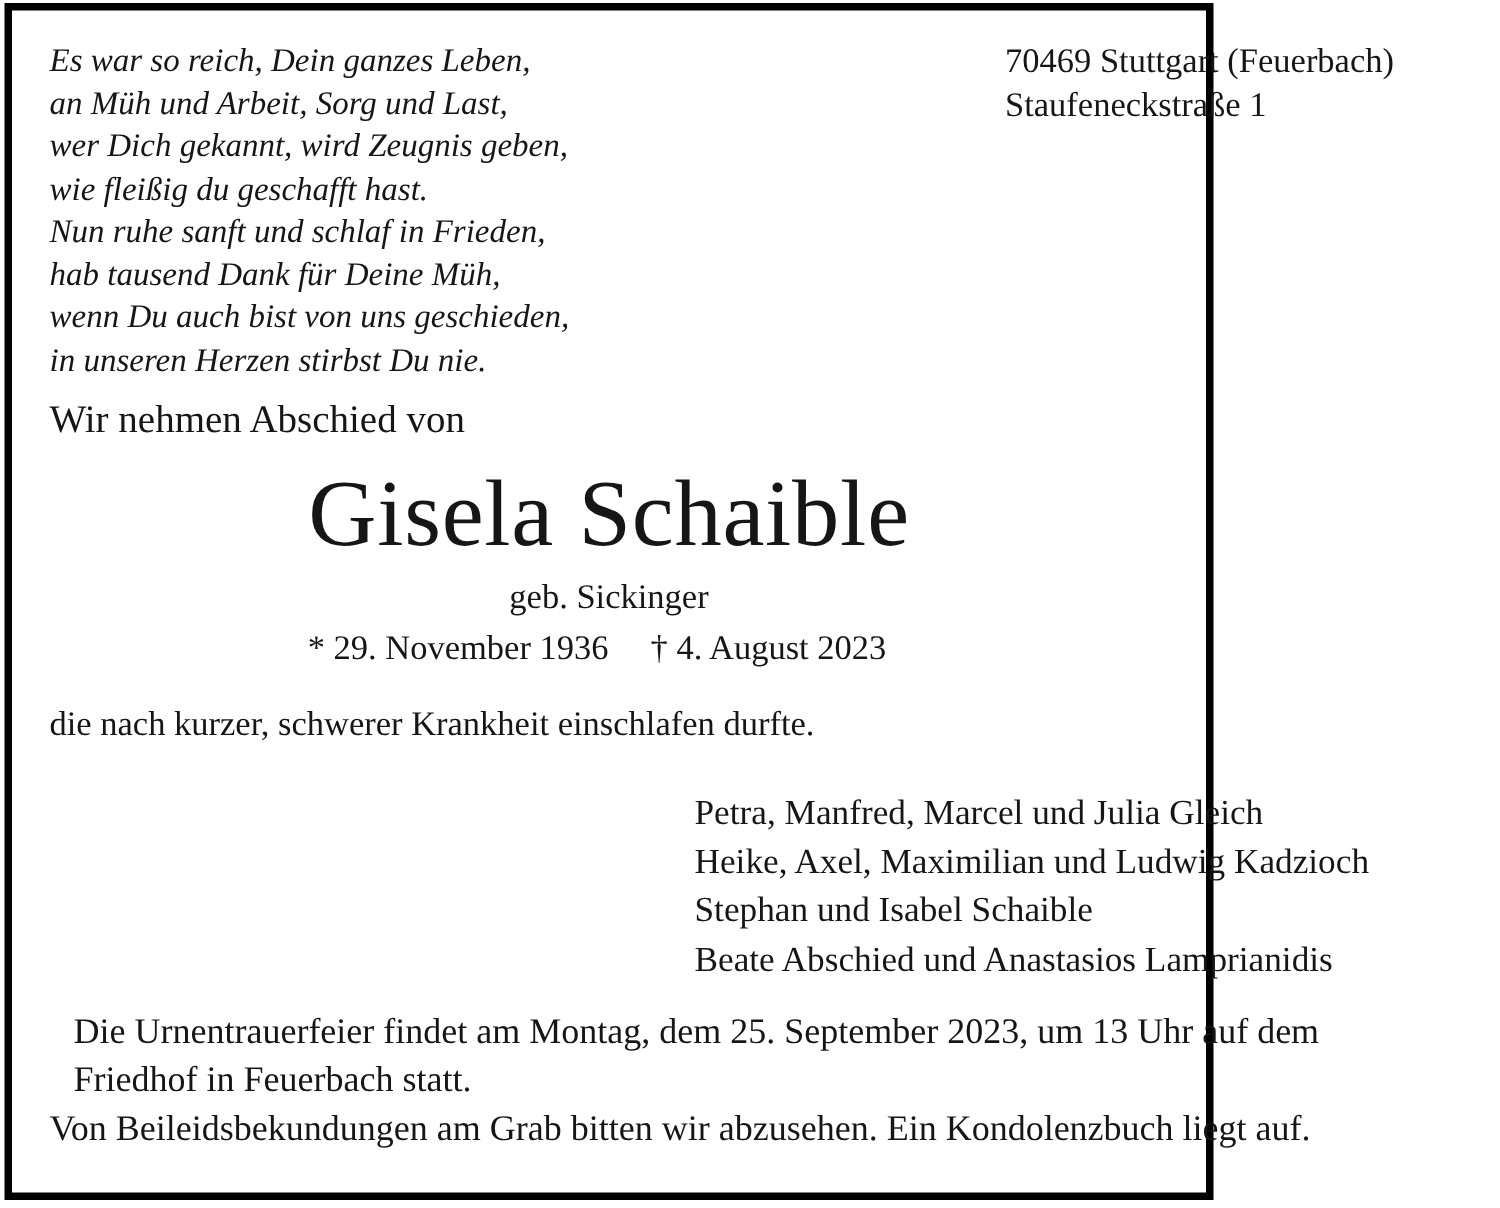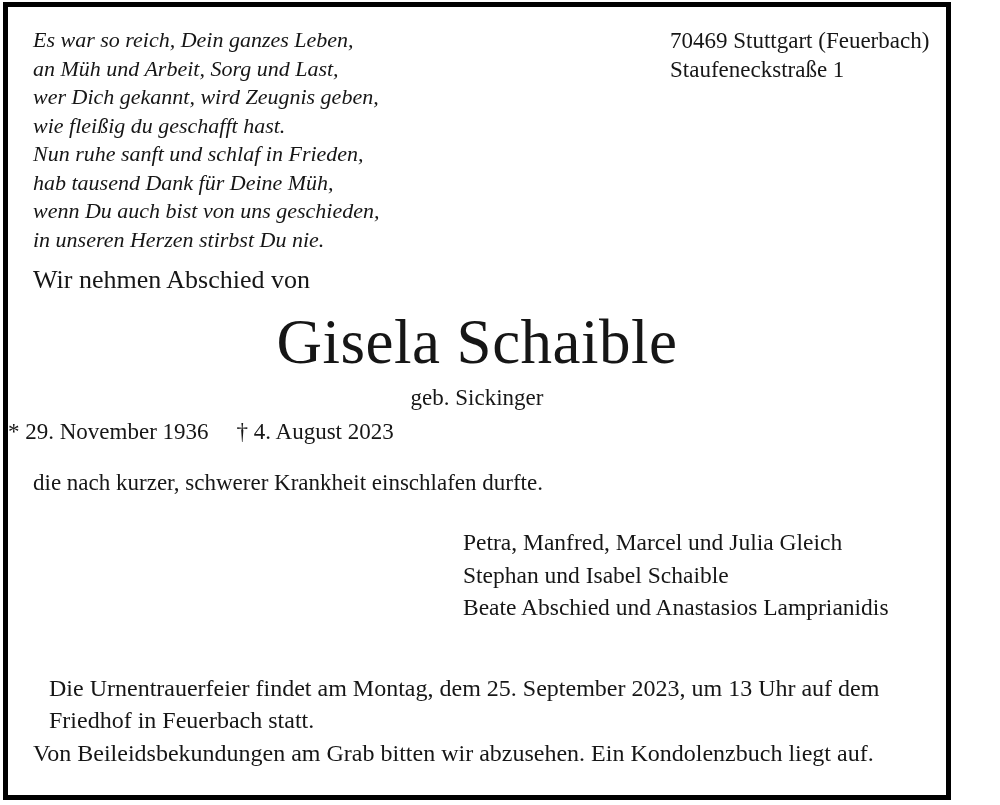--- a/index.html
+++ b/index.html
@@ -14,21 +14,21 @@
     height:805px;
     background:var(--bg);
     font-family:"Liberation Serif", serif;
     color:var(--text);
     overflow:hidden;
   }
   .notice{
     position:absolute;
     left:3px;
     top:2px;
-    width:948px;
+    width:806px;
     height:798px;
     box-sizing:border-box;
     border:5px solid var(--border);
     background:var(--bg);
   }
   .notice > div{ position:absolute; }
 
   .poem{
     left:25px;
     top:19px;
@@ -72,20 +72,21 @@
     top:378px;
     text-align:center;
     font-size:23px;
     white-space:nowrap;
   }
 
   .dates{
     left:0;
     right:16px;
     top:412px;
+    text-align:center;
     font-size:23px;
     white-space:nowrap;
   }
   .dates .birth{ margin-right:28px; }
 
   .illness{
     left:25px;
     top:463px;
     font-size:23px;
     white-space:nowrap;
@@ -146,20 +147,21 @@
   <div class="maiden">geb. Sickinger</div>
 
   <div class="dates">
     <span class="birth">* 29. November 1936</span><span>† 4. August 2023</span>
   </div>
 
   <div class="illness">die nach kurzer, schwerer Krankheit einschlafen durfte.</div>
 
   <div class="mourners">
     <span>Petra, Manfred, Marcel und Julia Gleich</span>
+    <span>Heike, Axel, Maximilian und Ludwig Kadzioch</span>
     <span>Stephan und Isabel Schaible</span>
     <span>Beate Abschied und Anastasios Lamprianidis</span>
   </div>
 
   <div class="funeral">
     <span>Die Urnentrauerfeier findet am Montag, dem 25. September 2023, um 13 Uhr auf dem</span>
     <span>Friedhof in Feuerbach statt.</span>
   </div>
 
   <div class="condolence">Von Beileidsbekundungen am Grab bitten wir abzusehen. Ein Kondolenzbuch liegt auf.</div>

